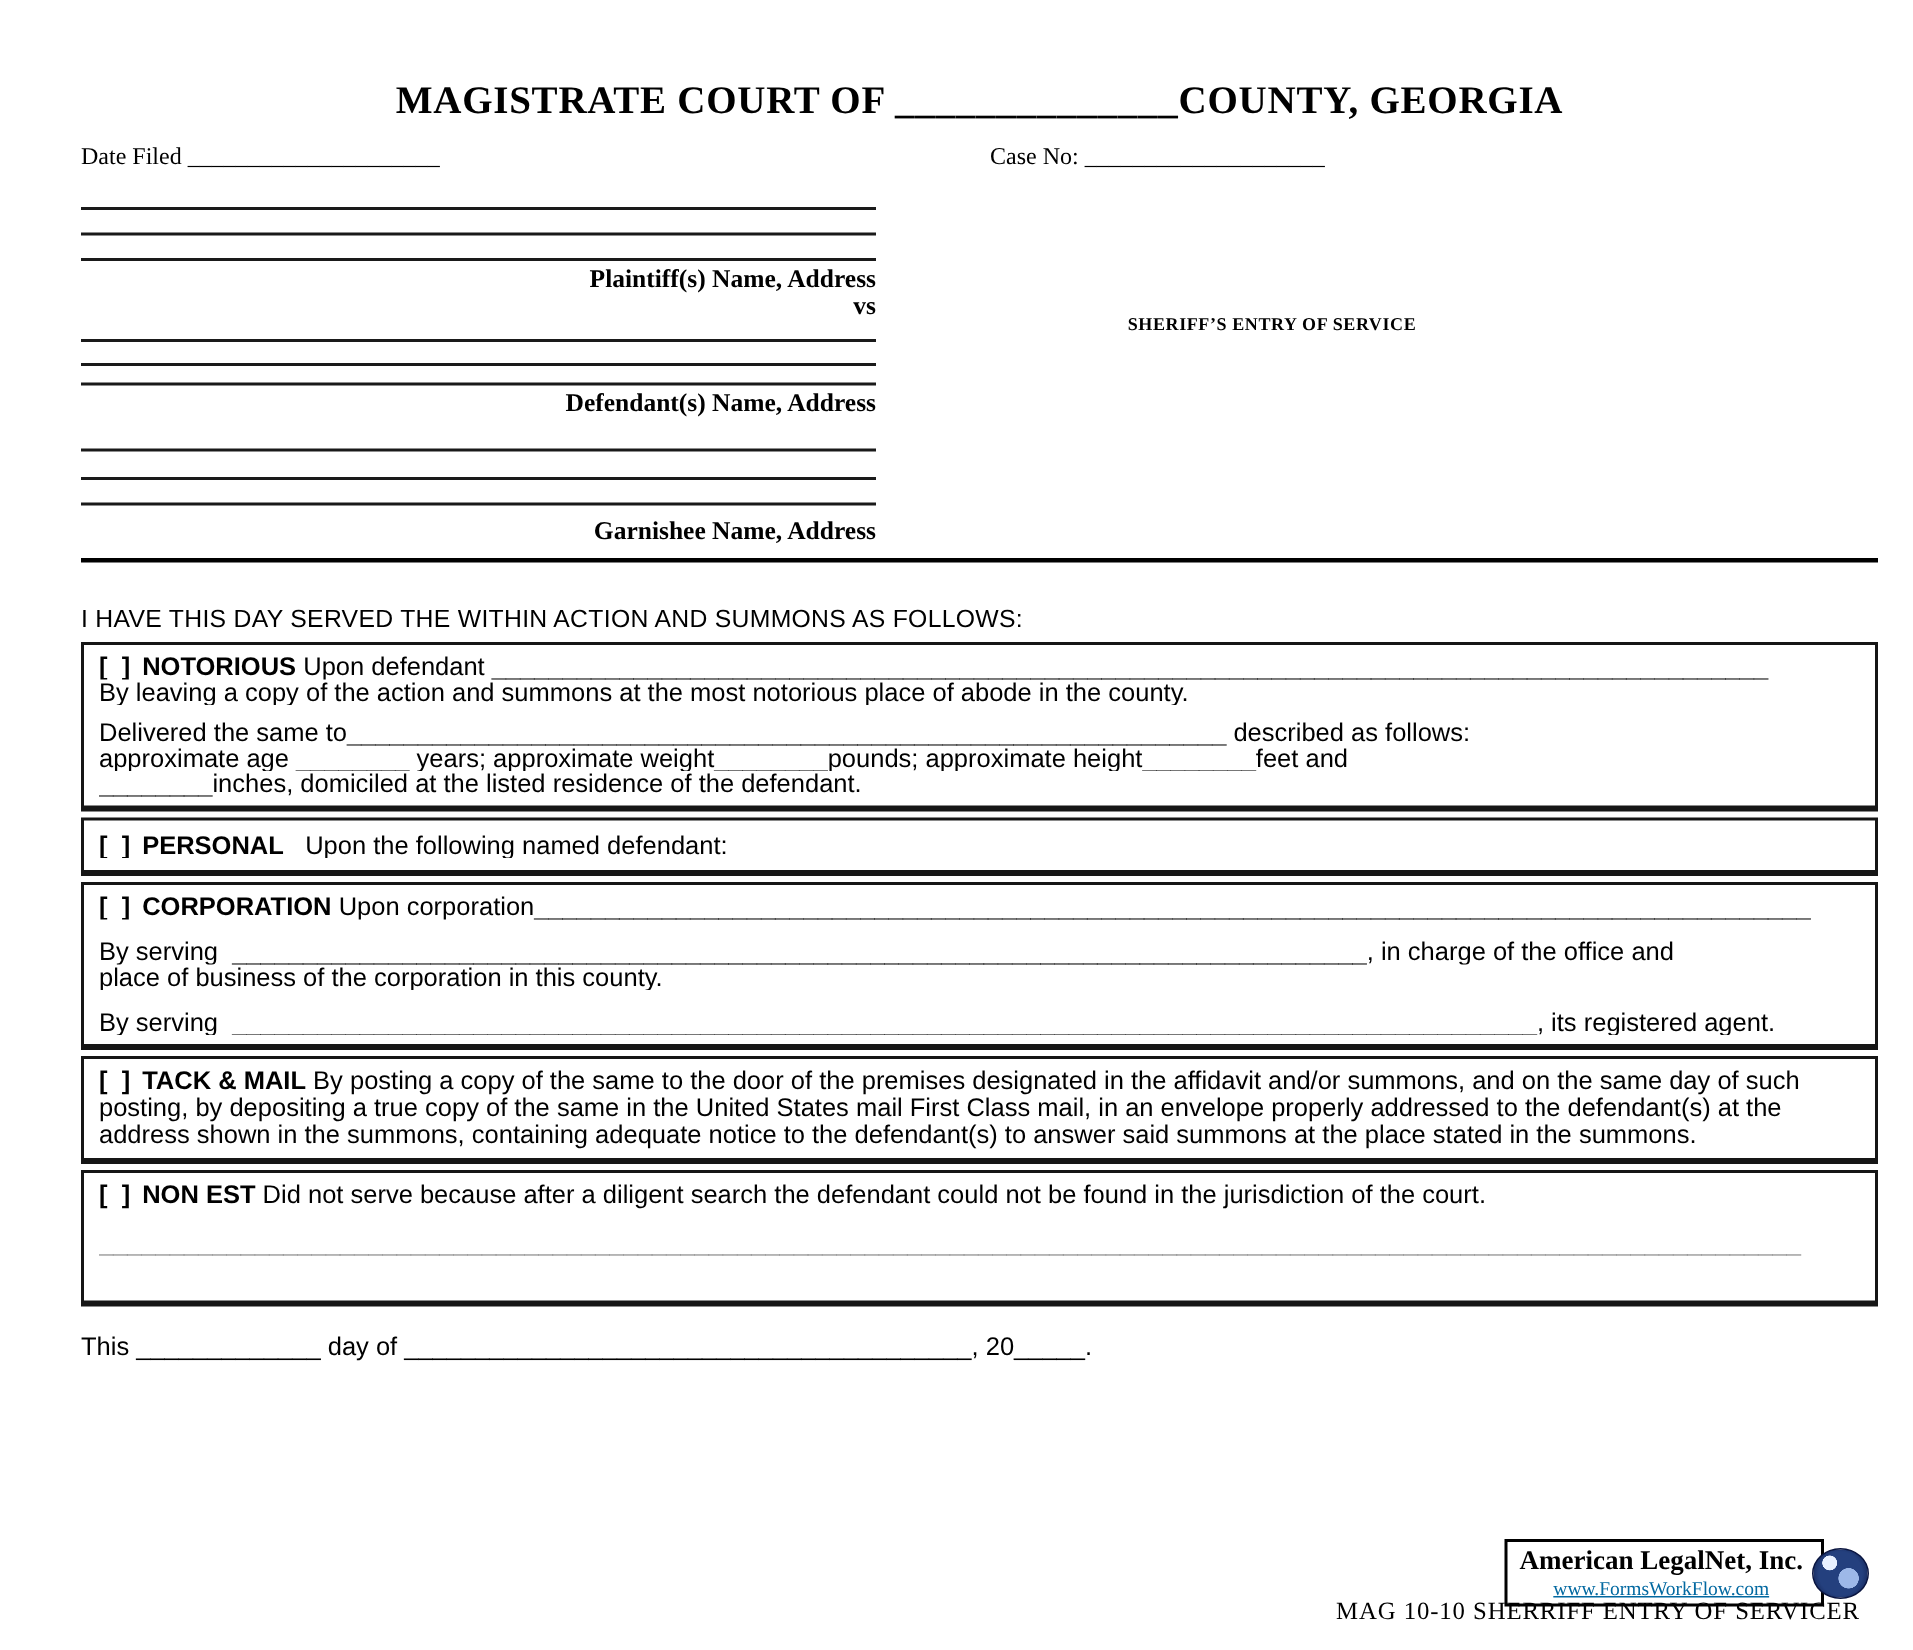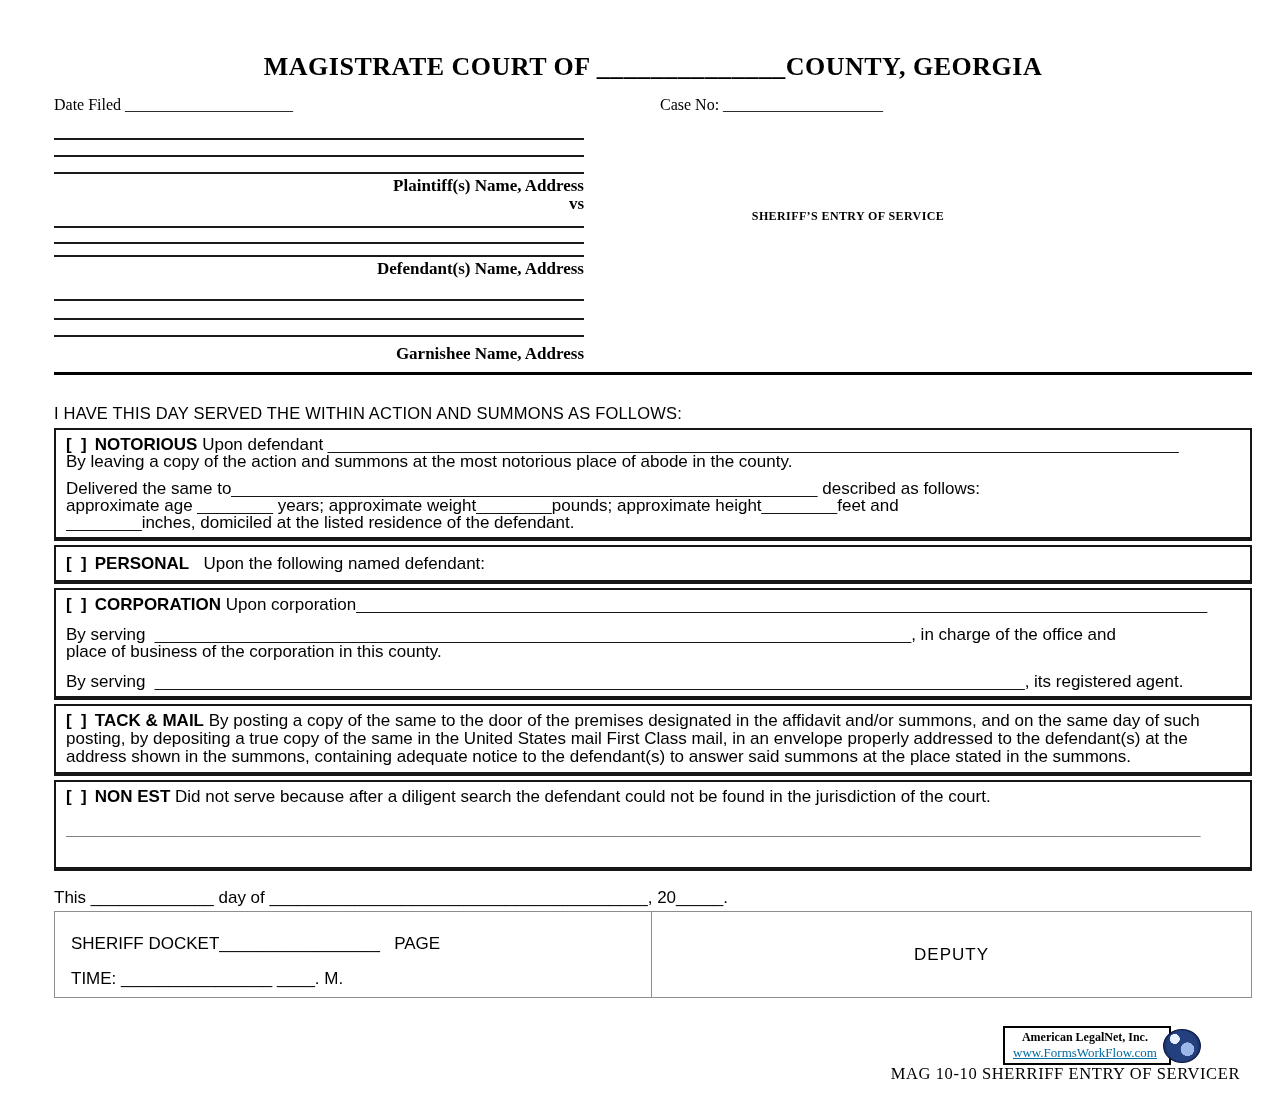--- a/index.html
+++ b/index.html
@@ -80,21 +80,21 @@
   .sig-left { width: 597px; border-right: 1px solid #8e8e8e; padding: 22px 0 0 16px; }
   .sig-left .line { white-space: pre; }
   .sig-time { margin-top: 15px; }
   .sig-right { flex: 1; display: flex; align-items: center; justify-content: center; letter-spacing: 1px; }
 
   
   .logo-wrap { position: absolute; left: 1003px; top: 1026px; display: flex; align-items: center; }
   .logo-box {
     border: 2px solid #000; padding: 2px 12px 2px 8px; text-align: center; background: #fff;
   }
-  .logo-name { font-family: "Liberation Serif", serif; font-weight: bold; font-size: 12px; white-space: pre; }
+  .logo-name { font-family: "Liberation Serif", serif; font-weight: bold; font-size: 18px; white-space: pre; }
   .logo-url  { font-family: "Liberation Serif", serif; font-size: 13px; text-decoration: underline; white-space: pre; }
   .globe {
     width: 38px; height: 34px; border-radius: 50%; margin-left: -8px;
     background:
       radial-gradient(circle at 30% 28%, #e8f1ff 0 14%, rgba(232,241,255,0) 15%),
       radial-gradient(circle at 65% 60%, #9db8e8 0 22%, rgba(157,184,232,0) 23%),
       radial-gradient(circle at 50% 50%, #24407e 0 60%, #0a1540 100%);
     border: 1px solid #0a1540;
   }
   .form-code {
@@ -165,29 +165,20 @@
 
     <div class="sect">
       <p><span class="cb">[  ]</span><span class="b">NON EST</span><span> Did not serve because after a diligent search the defendant could not be found in the jurisdiction of the court.</span></p>
       <div class="gap14"></div>
       <div class="grayline">________________________________________________________________________________________________________________________</div>
       <div class="nonest-pad"></div>
     </div>
 
     <div class="this-line">This _____________ day of ________________________________________, 20_____.</div>
 
-    <div class="sigtable">
-      <div class="sig-left">
-        <div class="line">SHERIFF DOCKET_________________   PAGE</div>
-        <div class="line sig-time">TIME: ________________ ____. M.</div>
-      </div>
-      <div class="sig-right">
-        <span>DEPUTY</span>
-      </div>
-    </div>
 
   </div>
 
   <div class="logo-wrap">
     <div class="logo-box">
       <div class="logo-name">American LegalNet, Inc.</div>
       <div class="logo-url" style="color: #0369a1;">www.FormsWorkFlow.com</div>
     </div>
     <div class="globe"></div>
   </div>

